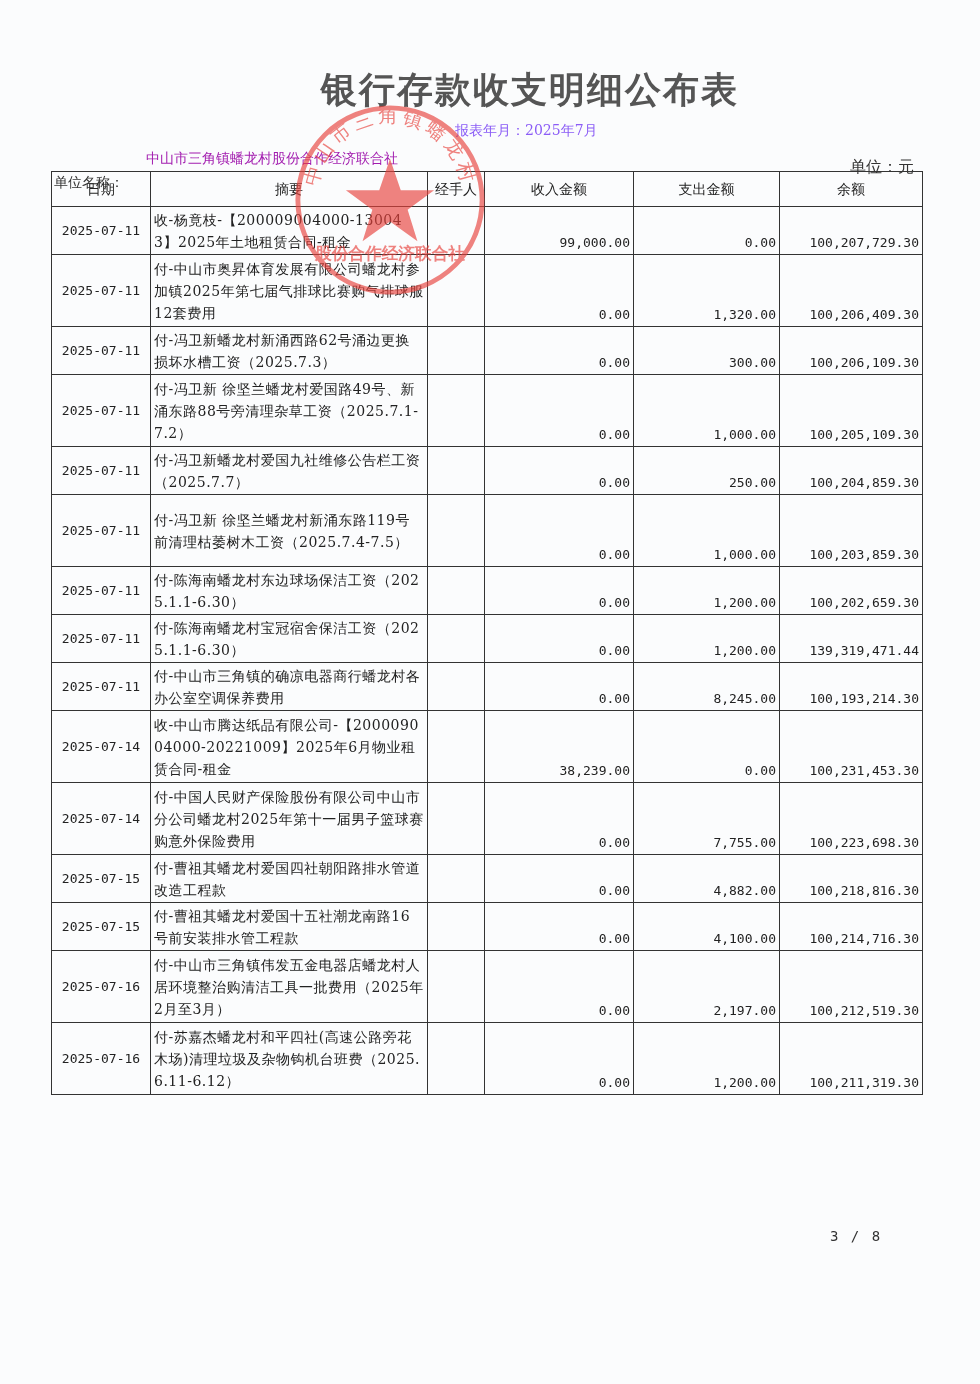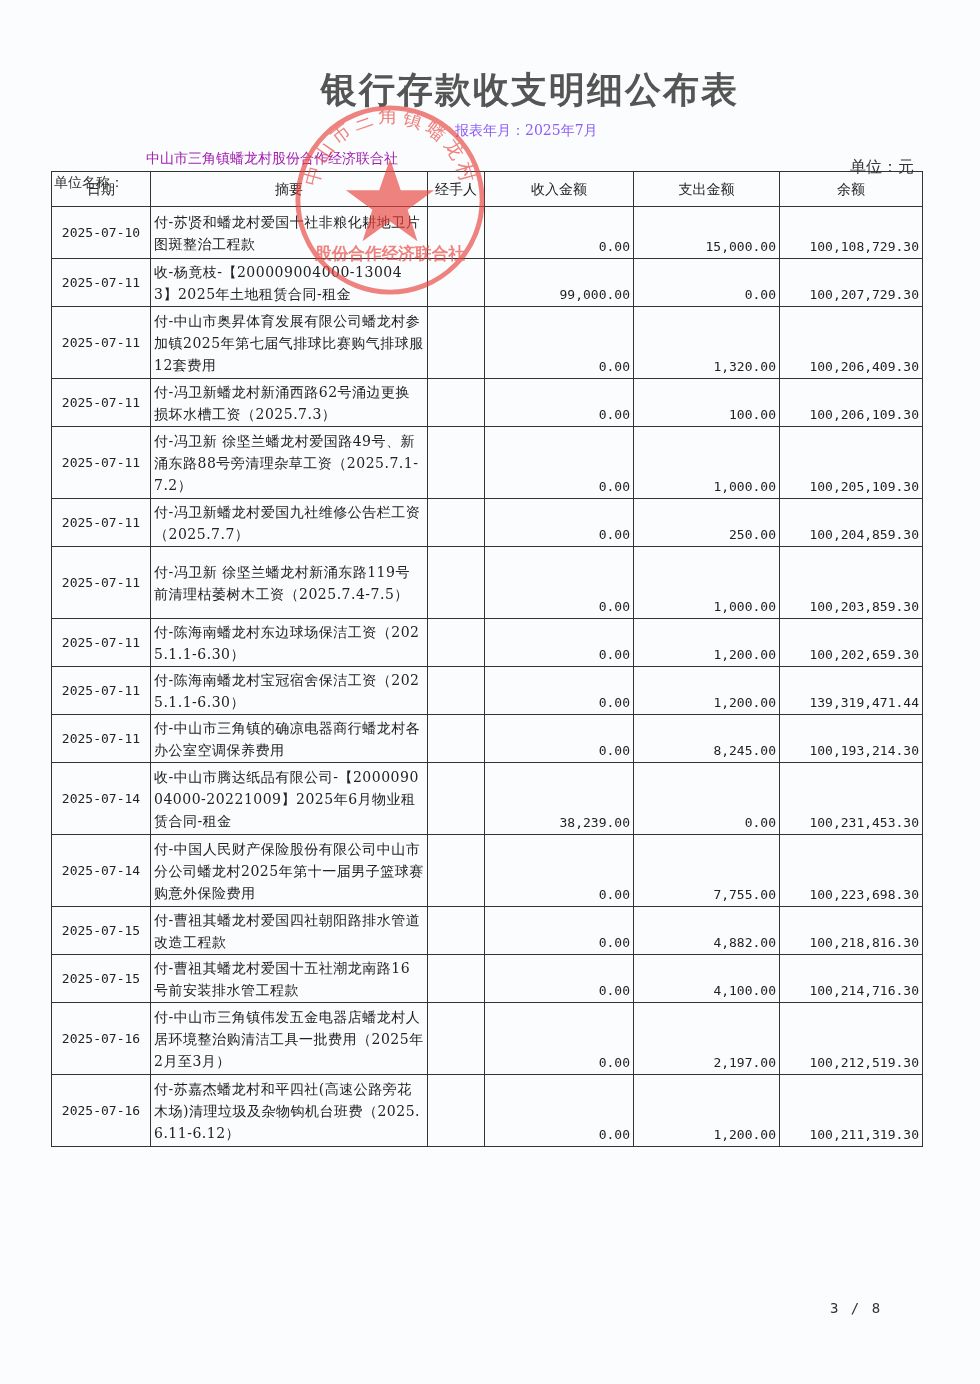--- a/index.html
+++ b/index.html
@@ -26,21 +26,21 @@
       font-size: 13.5px;
     }
     table.ledger th, table.ledger td {
       border: 1.5px solid #333; padding: 0 3px; line-height: 22px; background: transparent;
     }
     table.ledger th { font-weight: normal; height: 34px; font-size: 14px; text-align: center; }
     td.date { text-align: center; vertical-align: middle; font-family: "DejaVu Sans Mono", "Liberation Mono", monospace; font-size: 13px; }
     td.summary { text-align: left; vertical-align: middle; font-size: 14px; letter-spacing: 0.5px; word-break: break-all; }
     td.num { text-align: right; vertical-align: bottom; font-family: "DejaVu Sans Mono", "Liberation Mono", monospace; font-size: 13px; padding-right: 2px; }
     .page-no {
-      position: absolute; top: 1300px; left: 830px; font-size: 14px;
+      position: absolute; top: 1228px; left: 830px; font-size: 14px;
       font-family: "DejaVu Sans Mono", monospace; color: #333; letter-spacing: 2px;
     }
     .seal {
       position: absolute; left: 292px; top: 102px; width: 196px; height: 196px;
       pointer-events: none; opacity: 0.65;
     }
   </style>
 </head>
 <body>
 
@@ -63,28 +63,20 @@
     <tr>
       <th>日期</th>
       <th>摘要</th>
       <th>经手人</th>
       <th>收入金额</th>
       <th>支出金额</th>
       <th>余额</th>
     </tr>
   </thead>
   <tbody id="ledger-body">
-      <tr style="height: 52px;">
-        <td class="date">2025-07-10</td>
-        <td class="summary">付-苏贤和蟠龙村爱国十社非粮化耕地卫片图斑整治工程款</td>
-        <td class="num"></td>
-        <td class="num">0.00</td>
-        <td class="num">15,000.00</td>
-        <td class="num">100,108,729.30</td>
-      </tr>
       <tr style="height: 48px;">
         <td class="date">2025-07-11</td>
         <td class="summary">收-杨竟枝-【200009004000-130043】2025年土地租赁合同-租金</td>
         <td class="num"></td>
         <td class="num">99,000.00</td>
         <td class="num">0.00</td>
         <td class="num">100,207,729.30</td>
       </tr>
       <tr style="height: 72px;">
         <td class="date">2025-07-11</td>
@@ -92,21 +84,21 @@
         <td class="num"></td>
         <td class="num">0.00</td>
         <td class="num">1,320.00</td>
         <td class="num">100,206,409.30</td>
       </tr>
       <tr style="height: 48px;">
         <td class="date">2025-07-11</td>
         <td class="summary">付-冯卫新蟠龙村新涌西路62号涌边更换损坏水槽工资（2025.7.3）</td>
         <td class="num"></td>
         <td class="num">0.00</td>
-        <td class="num">100.00</td>
+        <td class="num">300.00</td>
         <td class="num">100,206,109.30</td>
       </tr>
       <tr style="height: 72px;">
         <td class="date">2025-07-11</td>
         <td class="summary">付-冯卫新 徐坚兰蟠龙村爱国路49号、新涌东路88号旁清理杂草工资（2025.7.1-7.2）</td>
         <td class="num"></td>
         <td class="num">0.00</td>
         <td class="num">1,000.00</td>
         <td class="num">100,205,109.30</td>
       </tr>

